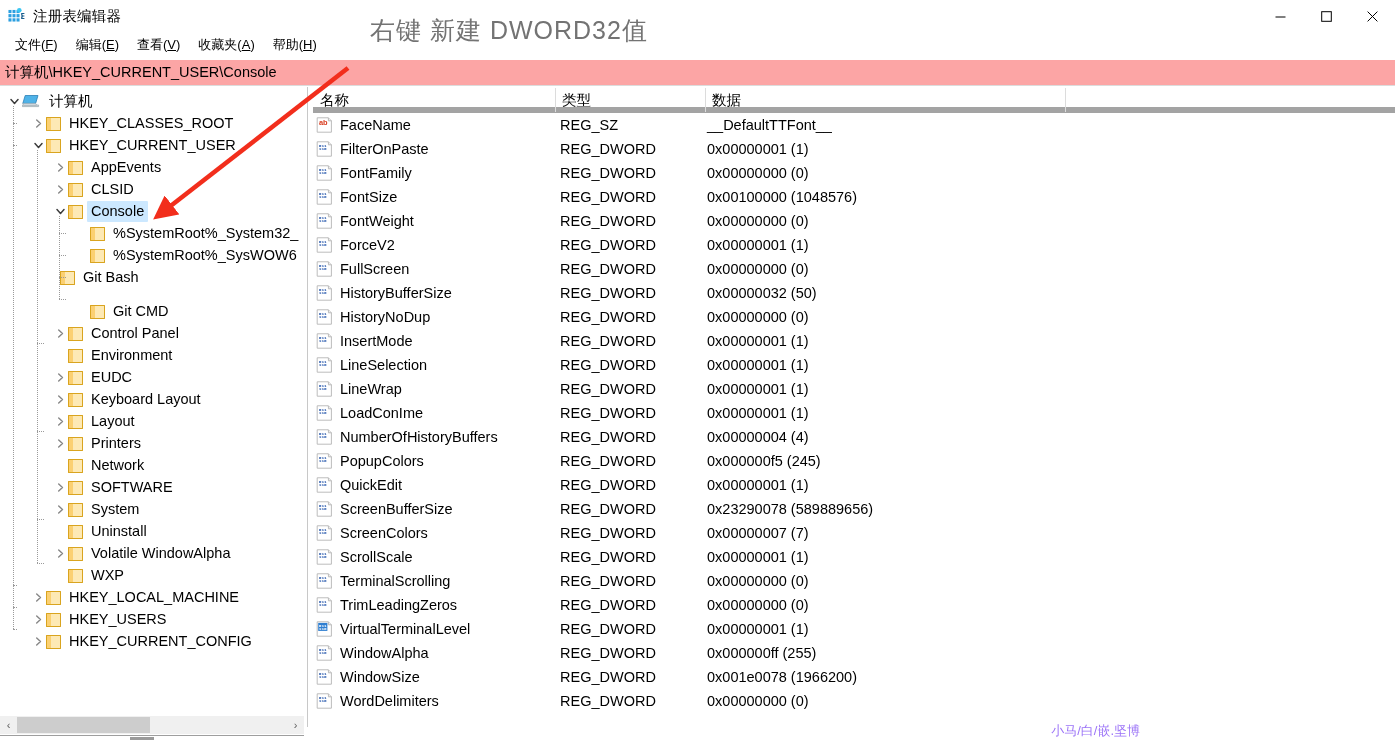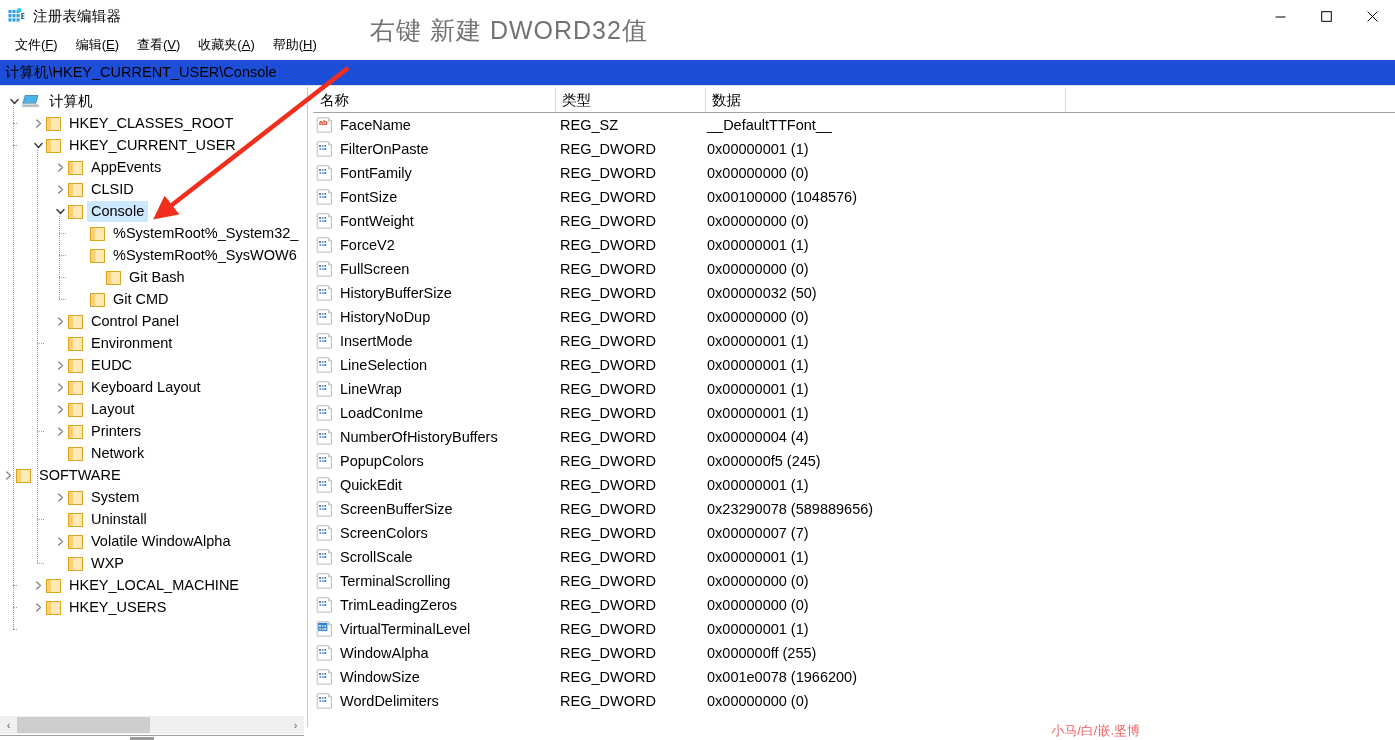--- a/index.html
+++ b/index.html
@@ -30,21 +30,21 @@
     display:flex; align-items:center; padding-left:6px; background:#fff;
   }
   .menu-item {
     font-size:13px; color:#000; padding:2px 9px; white-space:nowrap;
   }
   .menu-item u { text-decoration: underline; }
 
   
   .addressbar {
     position:absolute; left:0; top:60px; width:1395px; height:26px;
-    display:flex; align-items:center; background:#1d4ed8;
+    display:flex; align-items:center; background:#fca5a5;
     border-bottom:1px solid #dcdcdc;
   }
   .address-text { font-size:14.5px; color:#000; padding-left:5px; }
 
   
   .content { position:absolute; left:0; top:87px; width:1395px; height:653px; background:#fff; }
 
   .tree-panel {
     position:absolute; left:0; top:0; width:304px; height:629px;
     background:#fff; overflow:hidden;
@@ -89,21 +89,21 @@
   }
   .pc-icon { width:18px; height:15px; flex:none; margin-right:5px; position:relative; }
 
   
   .dots { position:absolute; width:1px; border-left:1px dotted #9a9a9a; }
   .dash-h { position:absolute; height:1px; border-top:1px dotted #9a9a9a; }
 
   
   .colhead {
     position:relative; height:26px; width:1082px; background:#fff;
-    border-bottom:1px solid #a3a3a3;
+    border-bottom:6px solid #a3a3a3;
   }
   .colhead .ch {
     position:absolute; top:0; height:26px; display:flex; align-items:center;
     font-size:14.5px; color:#000; padding-left:7px;
   }
   .colsep { position:absolute; top:1px; width:1px; height:24px; background:#dcdcdc; }
 
   
   .rows { position:relative; }
   .lrow { height:24px; display:flex; align-items:center; position:relative; }
@@ -134,21 +134,21 @@
     position:absolute; left:130px; top:650px; width:24px; height:4px; background:#9a9a9a;
   }
 
   
   .anno-text {
     position:absolute; left:370px; top:14px; font-size:25px; color:#fc281e;
     white-space:nowrap; letter-spacing:1px;
   }
   .anno-svg { position:absolute; left:0; top:0; width:1395px; height:740px; pointer-events:none; }
   .watermark {
-    position:absolute; right:4px; bottom:0px; font-size:13px; color:#ef4444;
+    position:absolute; right:4px; bottom:0px; font-size:13px; color:#8b5cf6;
     white-space:nowrap; opacity:.85;text-align:right;
   }
 </style>
 </head>
 <body>
 
 <div id="app">
 
   <div class="titlebar">
     <div class="title-left">
@@ -264,26 +264,26 @@
           <div class="tnode" style="padding-left: 74px;">
             <span class="chev empty"></span>
             <span class="folder"></span>
             <span class="tlabel">%SystemRoot%_System32_</span>
           </div>
           <div class="tnode" style="padding-left: 74px;">
             <span class="chev empty"></span>
             <span class="folder"></span>
             <span class="tlabel">%SystemRoot%_SysWOW6</span>
           </div>
-          <div class="tnode" style="padding-left: 90px;">
+          <div class="tnode" style="padding-left: 44px;">
             <span class="chev empty"></span>
             <span class="folder"></span>
             <span class="tlabel">Git Bash</span>
           </div>
-          <div class="tnode" style="padding-left: 74px;">
+          <div class="tnode" style="padding-left: 74px; margin-top: 12px;">
             <span class="chev empty"></span>
             <span class="folder"></span>
             <span class="tlabel">Git CMD</span>
           </div>
           <div class="tnode" style="padding-left: 52px;">
             <span class="chev">
               <svg width="11" height="11" viewBox="0 0 11 11">
                 <path d="M3.7 2 L7.5 5.5 L3.7 9" fill="none" stroke="#868686" stroke-width="1.4" stroke-linecap="round" stroke-linejoin="round"></path>
               </svg>
             </span>
@@ -329,21 +329,21 @@
               </svg>
             </span>
             <span class="folder"></span>
             <span class="tlabel">Printers</span>
           </div>
           <div class="tnode" style="padding-left: 52px;">
             <span class="chev empty"></span>
             <span class="folder"></span>
             <span class="tlabel">Network</span>
           </div>
-          <div class="tnode" style="">
+          <div class="tnode" style="padding-left: 52px;">
             <span class="chev">
               <svg width="11" height="11" viewBox="0 0 11 11">
                 <path d="M3.7 2 L7.5 5.5 L3.7 9" fill="none" stroke="#868686" stroke-width="1.4" stroke-linecap="round" stroke-linejoin="round"></path>
               </svg>
             </span>
             <span class="folder"></span>
             <span class="tlabel">SOFTWARE</span>
           </div>
           <div class="tnode" style="padding-left: 52px;">
             <span class="chev">
@@ -383,20 +383,29 @@
             <span class="tlabel">HKEY_LOCAL_MACHINE</span>
           </div>
           <div class="tnode" style="padding-left: 30px;">
             <span class="chev">
               <svg width="11" height="11" viewBox="0 0 11 11">
                 <path d="M3.7 2 L7.5 5.5 L3.7 9" fill="none" stroke="#868686" stroke-width="1.4" stroke-linecap="round" stroke-linejoin="round"></path>
               </svg>
             </span>
             <span class="folder"></span>
             <span class="tlabel">HKEY_USERS</span>
+          </div>
+          <div class="tnode" style="padding-left: 30px;">
+            <span class="chev">
+              <svg width="11" height="11" viewBox="0 0 11 11">
+                <path d="M3.7 2 L7.5 5.5 L3.7 9" fill="none" stroke="#868686" stroke-width="1.4" stroke-linecap="round" stroke-linejoin="round"></path>
+              </svg>
+            </span>
+            <span class="folder"></span>
+            <span class="tlabel">HKEY_CURRENT_CONFIG</span>
           </div>
           <div class="dots" style="left: 13px; top: 19px; height: 523px;"></div>
           <div class="dots" style="left: 37px; top: 63px; height: 413px;"></div>
           <div class="dots" style="left: 59px; top: 129px; height: 83px;"></div>
           <div class="dash-h" style="left: 59px; top: 146px; width: 7px;"></div>
           <div class="dash-h" style="left: 59px; top: 168px; width: 7px;"></div>
           <div class="dash-h" style="left: 59px; top: 190px; width: 7px;"></div>
           <div class="dash-h" style="left: 59px; top: 212px; width: 7px;"></div>
           <div class="dash-h" style="left: 37px; top: 256px; width: 7px;"></div>
           <div class="dash-h" style="left: 37px; top: 344px; width: 7px;"></div>

